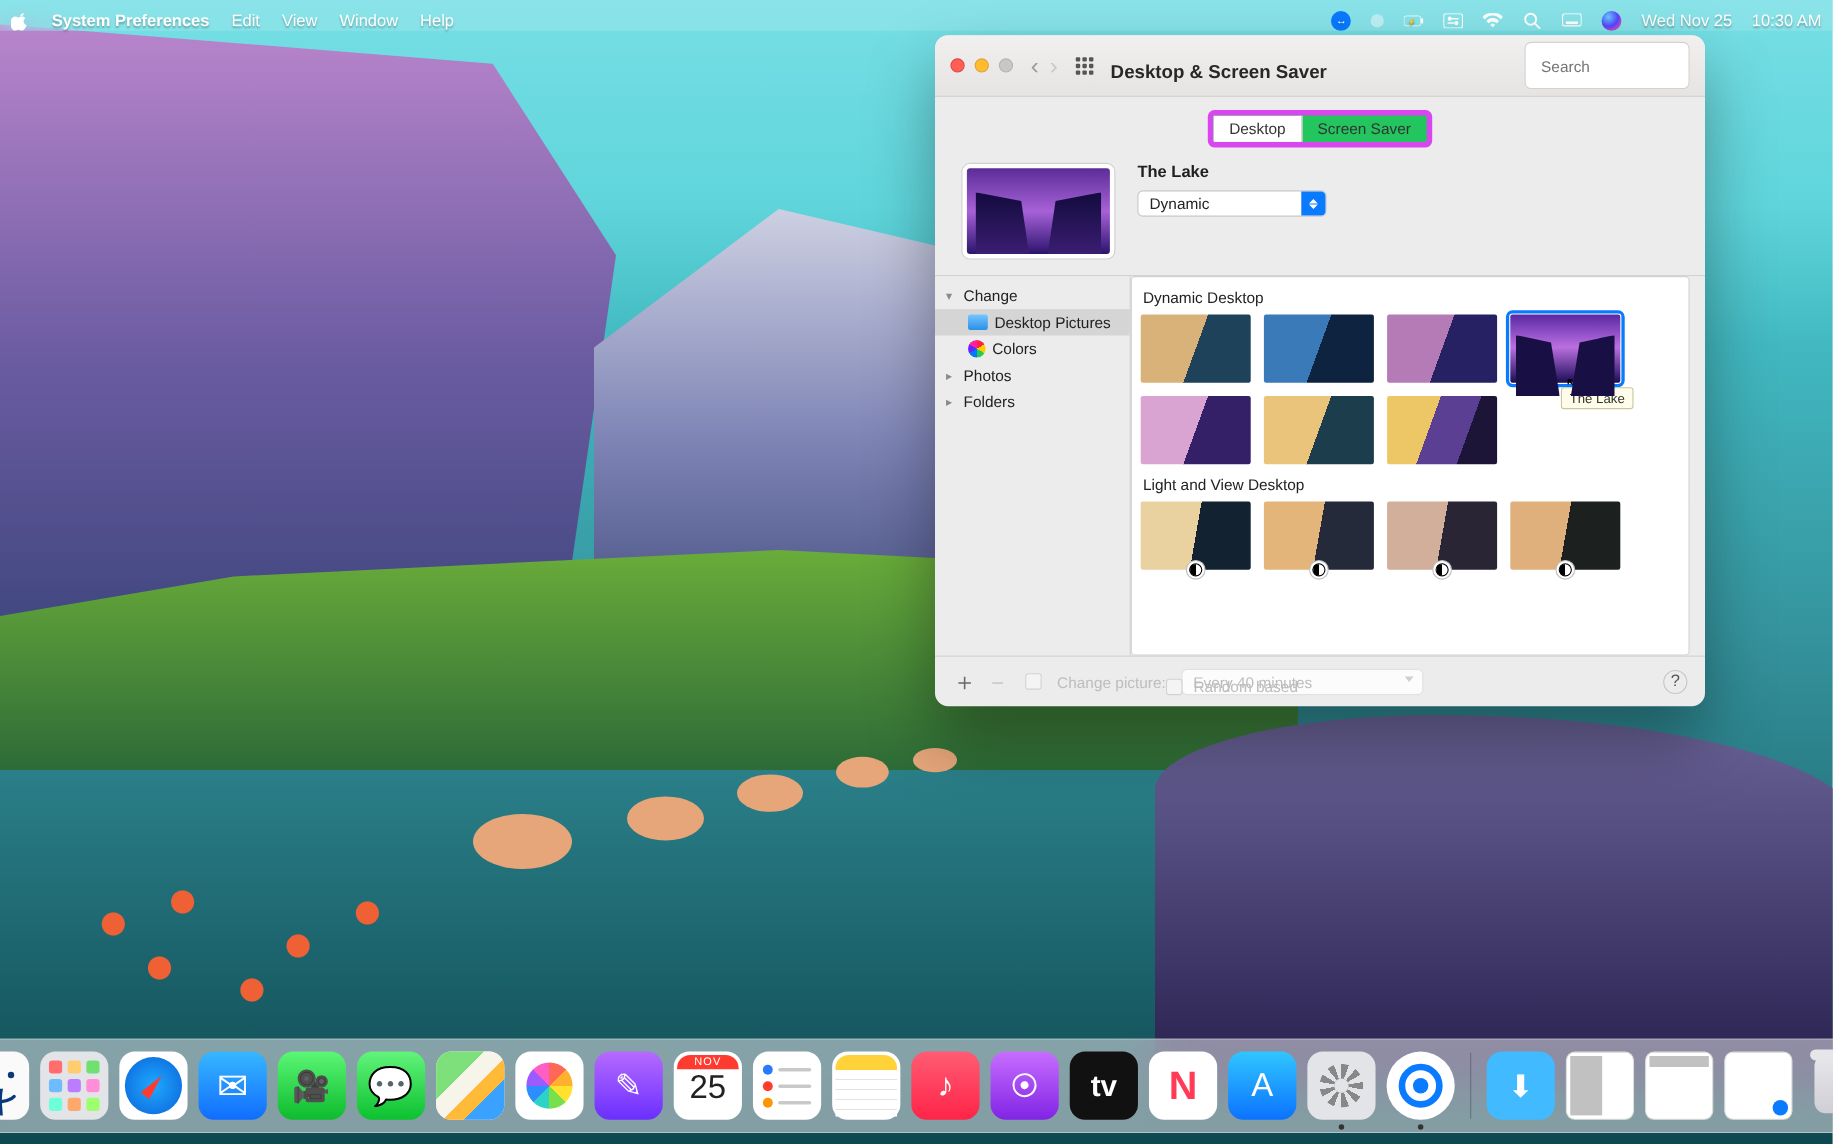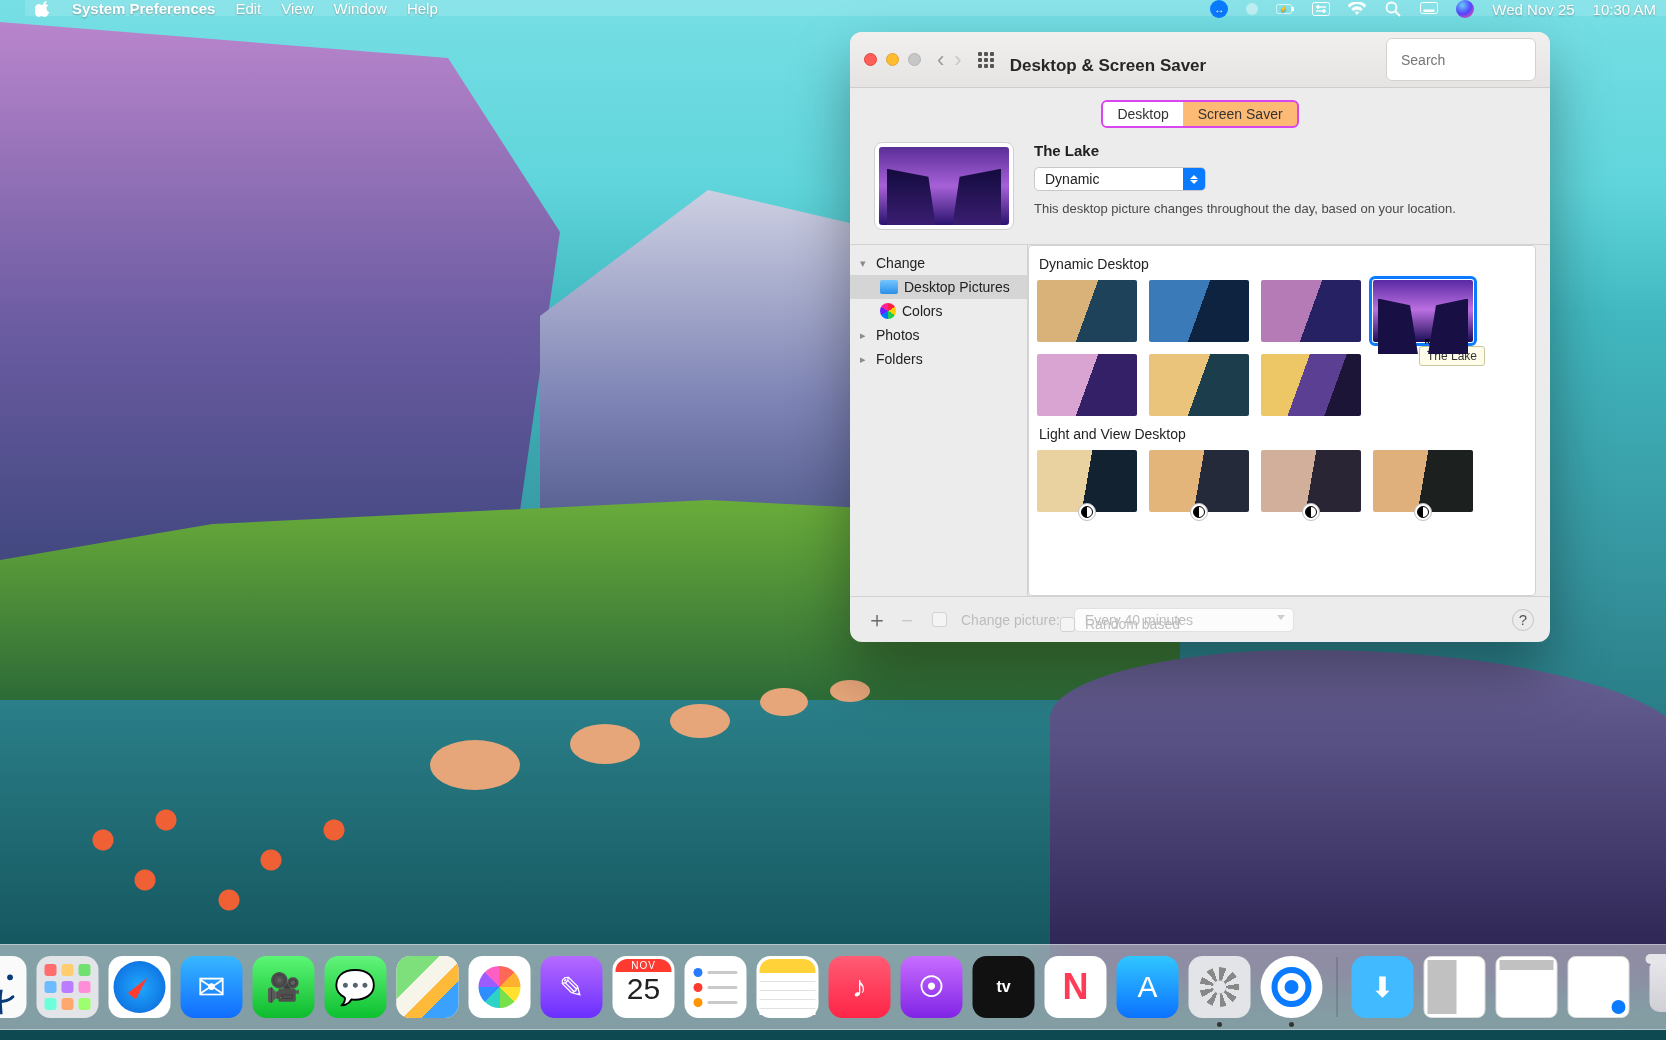--- a/index.html
+++ b/index.html
@@ -19,24 +19,24 @@
   .stones { left:430px; top:680px; width:620px; height:140px; }
   .stones span{position:absolute;background:#e6a67a;border-radius:50%;}
   .stones span:nth-child(1){left:0;top:60px;width:90px;height:50px;}
   .stones span:nth-child(2){left:140px;top:44px;width:70px;height:40px;}
   .stones span:nth-child(3){left:240px;top:24px;width:60px;height:34px;}
   .stones span:nth-child(4){left:330px;top:8px;width:48px;height:28px;}
   .stones span:nth-child(5){left:400px;top:0;width:40px;height:22px;}
 
   
   .menubar {
-    position:absolute; left:0; top:0; right:0; height:16px;
+    position:absolute; left:0; top:0; right:0; height:28px;
     background:rgba(255,255,255,0.15); backdrop-filter:blur(10px);
-    display:flex; align-items:flex-start; color:#fff; font-size:15px;
-    padding:0 10px; gap:20px; text-shadow:0 1px 2px rgba(0,0,0,.3);margin-left:25px;
+    display:flex; align-items:flex-end; color:#fff; font-size:15px;
+    padding:0 10px; gap:20px; text-shadow:0 1px 2px rgba(0,0,0,.3);
   }
   .menubar .left, .menubar .right { display:flex; align-items:center; gap:20px; }
   .menubar .right { margin-left:auto; gap:18px; }
   .apple-logo svg { width:17px; height:17px; fill:#fff; display:block; }
   .menubar .bold { font-weight:600; }
   .status-ico { width:18px; height:14px; display:inline-flex; align-items:center; justify-content:center; }
   .status-ico svg { fill:#fff; stroke:#fff; }
 
   
   .window {
@@ -56,21 +56,21 @@
   .navbtns{display:flex;gap:10px;color:#999;font-size:22px;}
   .navbtns span{cursor:default;}
   .grid-ico{display:grid;grid-template-columns:repeat(3,4px);grid-template-rows:repeat(3,4px);gap:2px;}
   .grid-ico i{background:#555;border-radius:1px;}
   .wtitle{font-weight:600;font-size:17px;color:#272727;margin-top:12px;}
   .search{margin-left:auto;display:flex;align-items:center;height:43px;border:1px solid #d4d2d1;border-radius:6px;background:#fff;padding:0 8px;width:150px;gap:6px;color:#8a8a8a;font-size:14px;}
   .search svg{width:14px;height:14px;fill:#8a8a8a;}
   .search input{border:0;outline:0;flex:1;font-size:14px;background:transparent;}
 
   .tabs-row{display:flex;justify-content:center;padding:12px 0 0;}
-  .seg{display:flex;border:2px solid #d946ef;border-radius:6px;overflow:hidden;background:#fdba74;}
+  .seg{display:flex;border:5px solid #d946ef;border-radius:6px;overflow:hidden;background:#22c55e;}
   .seg span{padding:4px 14px;font-size:14px;color:#333;cursor:default;}
   .seg .active{background:#fff;border-right:1px solid #c9c8c7;}
 
   .top-panel{display:flex;padding:14px 24px;gap:20px;}
   .preview-frame{width:140px;height:88px;background:#fff;border:1px solid #d2d0cf;border-radius:8px;padding:4px;}
   .preview-frame .pv{width:100%;height:100%;border-radius:3px;background:linear-gradient(180deg,#5b2d97 0%,#a761d8 50%,#2b146e 100%);position:relative;overflow:hidden;}
   .preview-frame .pv::before{content:"";position:absolute;left:6%;top:28%;width:40%;height:100%;background:linear-gradient(180deg,#130b3f,#4a2585);clip-path:polygon(0 0,80% 10%,100% 100%,0 100%);}
   .preview-frame .pv::after{content:"";position:absolute;right:6%;top:28%;width:40%;height:100%;background:linear-gradient(180deg,#130b3f,#4a2585);clip-path:polygon(20% 10%,100% 0,100% 100%,0 100%);}
   .settings-col{flex:1;}
   .heading{font-weight:600;font-size:15px;color:#202020;margin-bottom:8px;}
@@ -156,21 +156,21 @@
   .i-cal .mon{background:#ff3b30;color:#fff;font-size:10px;width:100%;text-align:center;padding:1px 0;letter-spacing:1px;border-radius:12px 12px 0 0;}
   .i-cal .day{font-size:30px;color:#222;font-weight:400;}
   .i-rem{background:#fff;} .i-rem .r{width:44px;display:flex;flex-direction:column;gap:6px;}
   .i-rem .r span{display:flex;align-items:center;gap:5px;} .i-rem .r i{width:9px;height:9px;border-radius:50%;}
   .i-rem .r b{height:3px;background:#c9c9c9;flex:1;border-radius:2px;}
   .i-notes{background:#fff;} .i-notes .n{width:56px;height:56px;border-radius:12px;display:flex;flex-direction:column;}
   .i-notes .hline{height:14px;background:#ffd23a;border-radius:12px 12px 0 0;}
   .i-notes .lines{flex:1;background:repeating-linear-gradient(#fff 0 8px,#e2e2e2 8px 9px);}
   .i-music{background:linear-gradient(#ff5c74,#ff2447);}
   .i-pod{background:linear-gradient(#c86dff,#8024e5);}
-  .i-tv{background:#111;} .i-tv span{font-size:16px;font-weight:600;}
+  .i-tv{background:#111;} .i-tv span{font-size:27px;font-weight:600;}
   .i-news{background:#fff;} .i-news span{color:#ff3b57;font-size:36px;font-weight:700;}
   .i-store{background:linear-gradient(#30c6ff,#0b72ff);}
   .i-sys{background:#e2e4e8;} .i-sys .g1{width:40px;height:40px;border-radius:50%;background:radial-gradient(circle,#888 0 6px,transparent 7px),conic-gradient(#888 0 20deg,transparent 20deg 40deg,#888 40deg 60deg,transparent 60deg 80deg,#888 80deg 100deg,transparent 100deg 120deg,#888 120deg 140deg,transparent 140deg 160deg,#888 160deg 180deg,transparent 180deg 200deg,#888 200deg 220deg,transparent 220deg 240deg,#888 240deg 260deg,transparent 260deg 280deg,#888 280deg 300deg,transparent 300deg 320deg,#888 320deg 340deg,transparent 340deg 360deg);mask:radial-gradient(circle,transparent 0 6px,#000 7px);}
   .i-tv2{background:#fff;border-radius:50%;} .i-tv2 .tvc{width:40px;height:40px;border-radius:50%;border:6px solid #0a7aff;display:flex;align-items:center;justify-content:center;} .i-tv2 .tvc i{width:14px;height:14px;border-radius:50%;background:#0a7aff;}
   .i-downloads{background:#42baff;}
   .i-mini1,.i-mini2,.i-mini3{width:62px;height:62px;border-radius:8px;background:#fff;border:1px solid #ddd;position:relative;}
   .i-mini1::after{content:"";position:absolute;left:3px;top:3px;right:28px;bottom:3px;background:#c1c1c1;}
   .i-mini2::after{content:"";position:absolute;left:3px;top:3px;right:3px;height:10px;background:#c1c1c1;}
   .i-mini3::after{content:"";position:absolute;right:3px;bottom:3px;width:14px;height:14px;background:#0a7aff;border-radius:50%;}
   .i-trash{background:transparent;}
@@ -294,21 +294,20 @@
   <div class="top-panel">
     <div class="preview-frame">
         <div class="pv"></div>
       </div>
     <div class="settings-col">
       <div class="heading">The Lake</div>
       <div class="select">
         <span style="min-width:130px">Dynamic</span>
         <span class="chev"></span>
       </div>
-      <div class="descr">This desktop picture changes throughout the day, based on your location.</div>
     </div>
   </div>
 
   <div class="lower">
     <div class="sidebar">
       <div class="srow">
         <span class="tri">▾</span>
         <span>Change</span>
       </div>
       <div class="srow selected" style="padding-left:30px">

